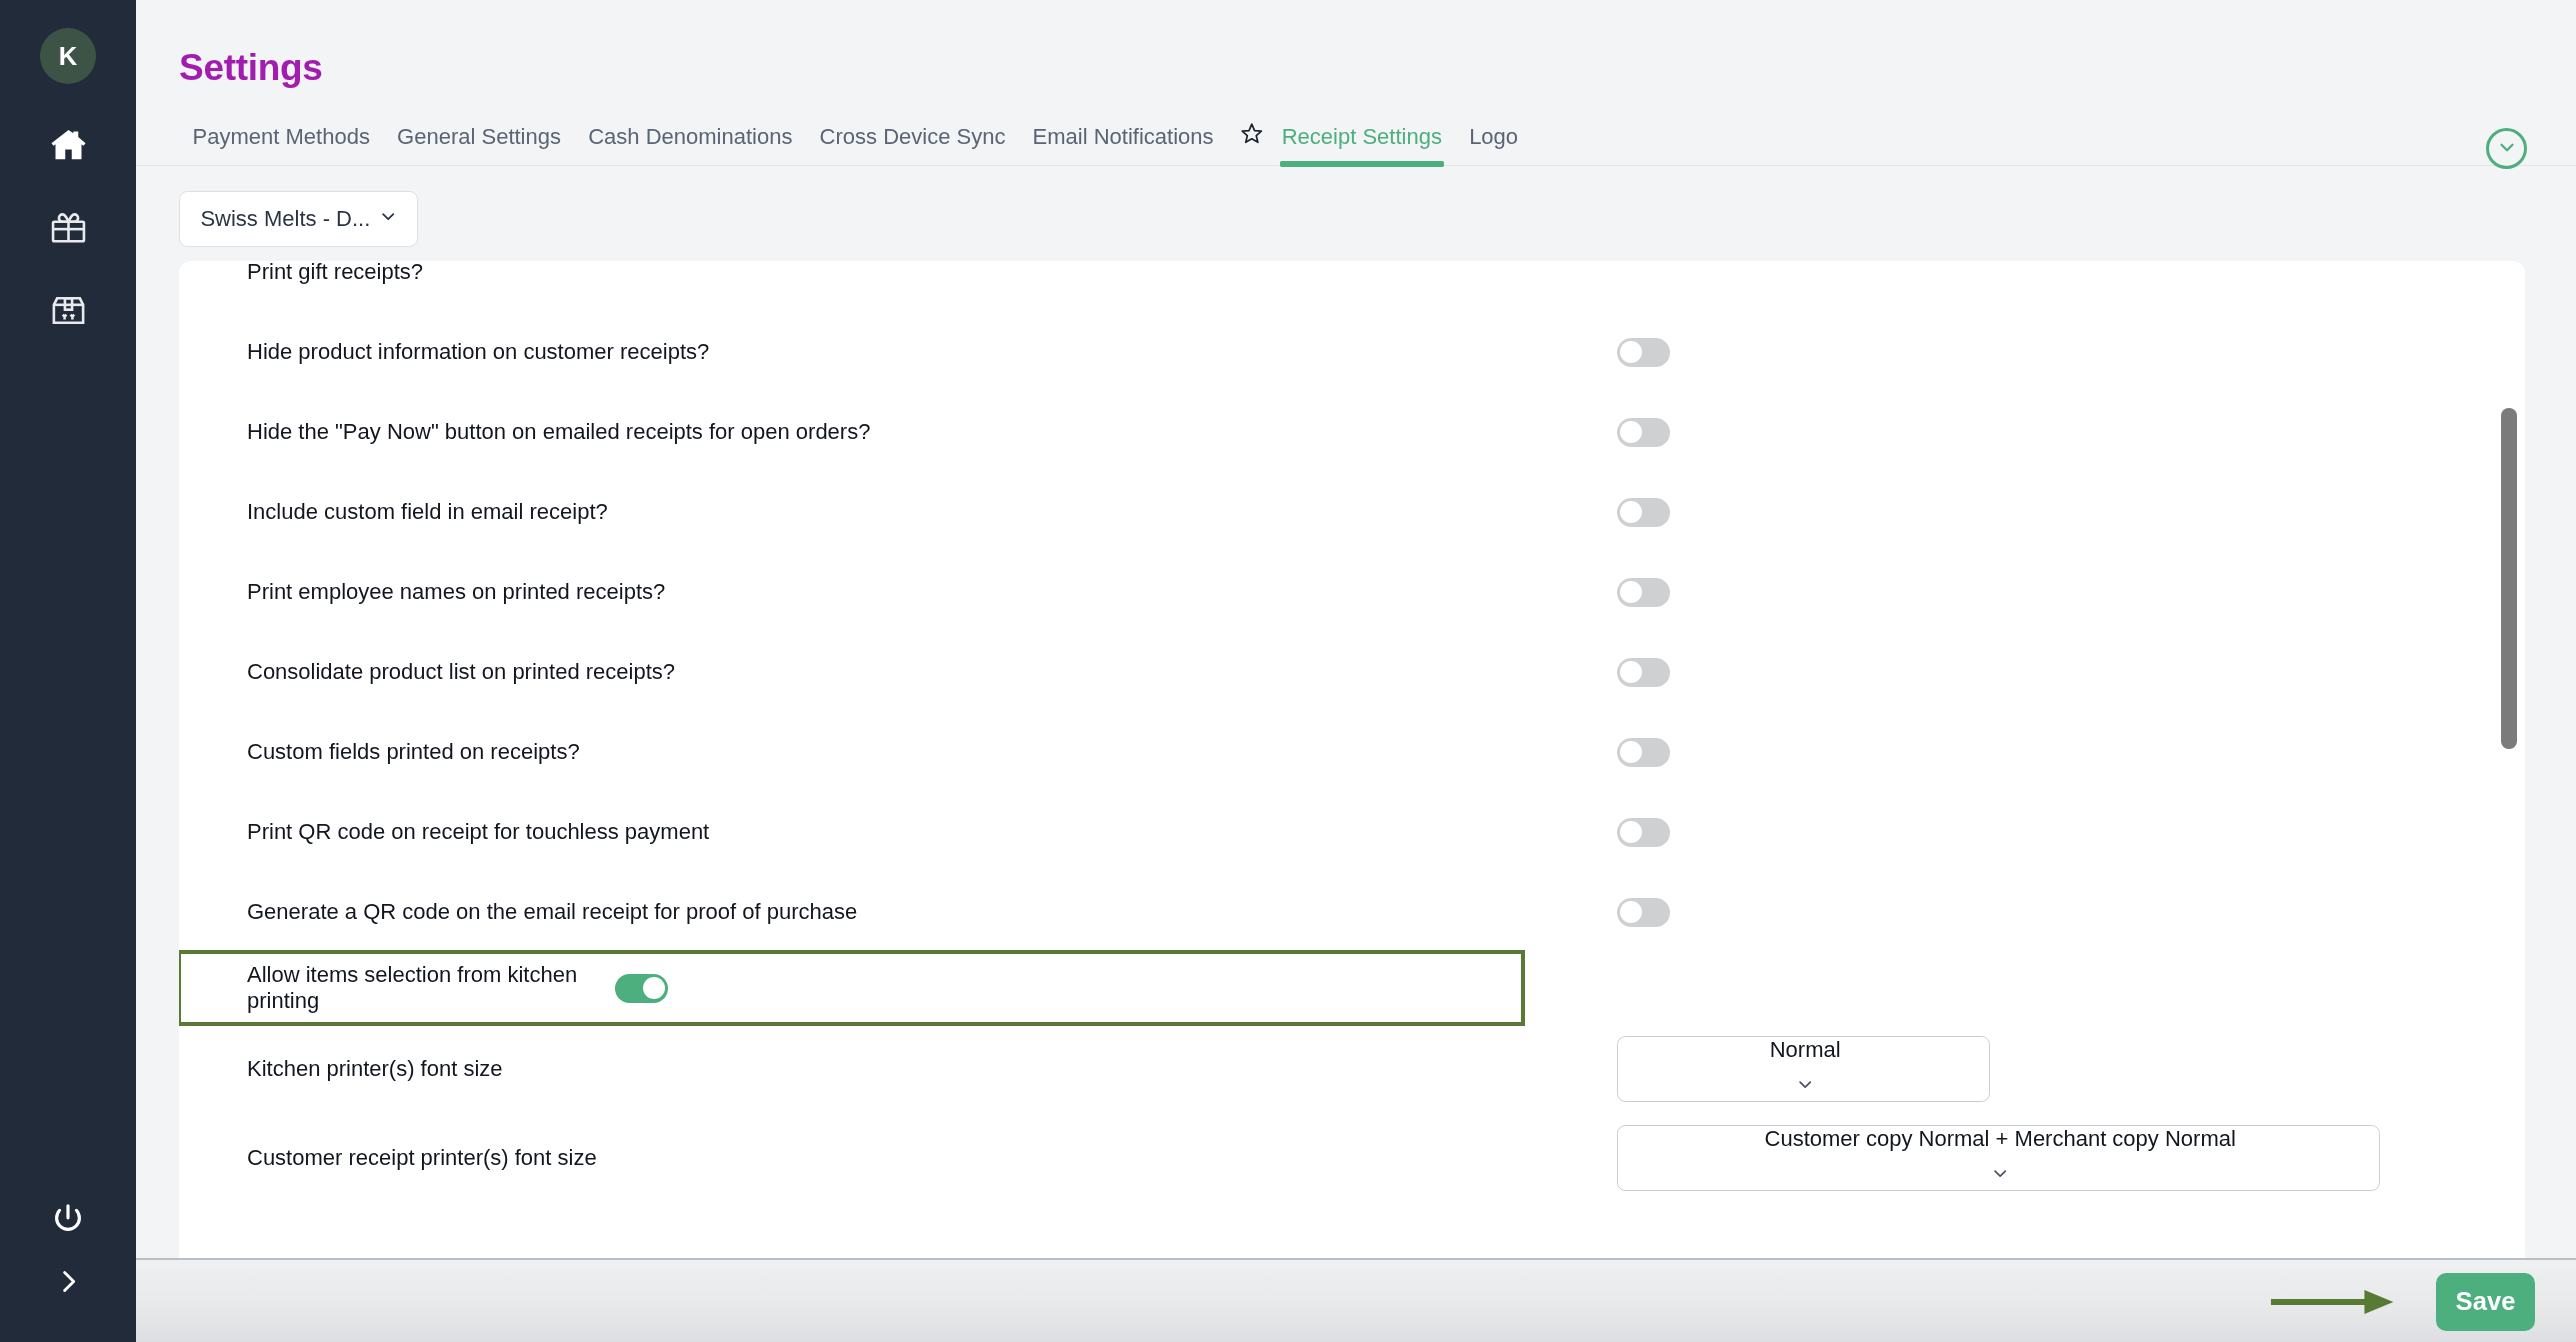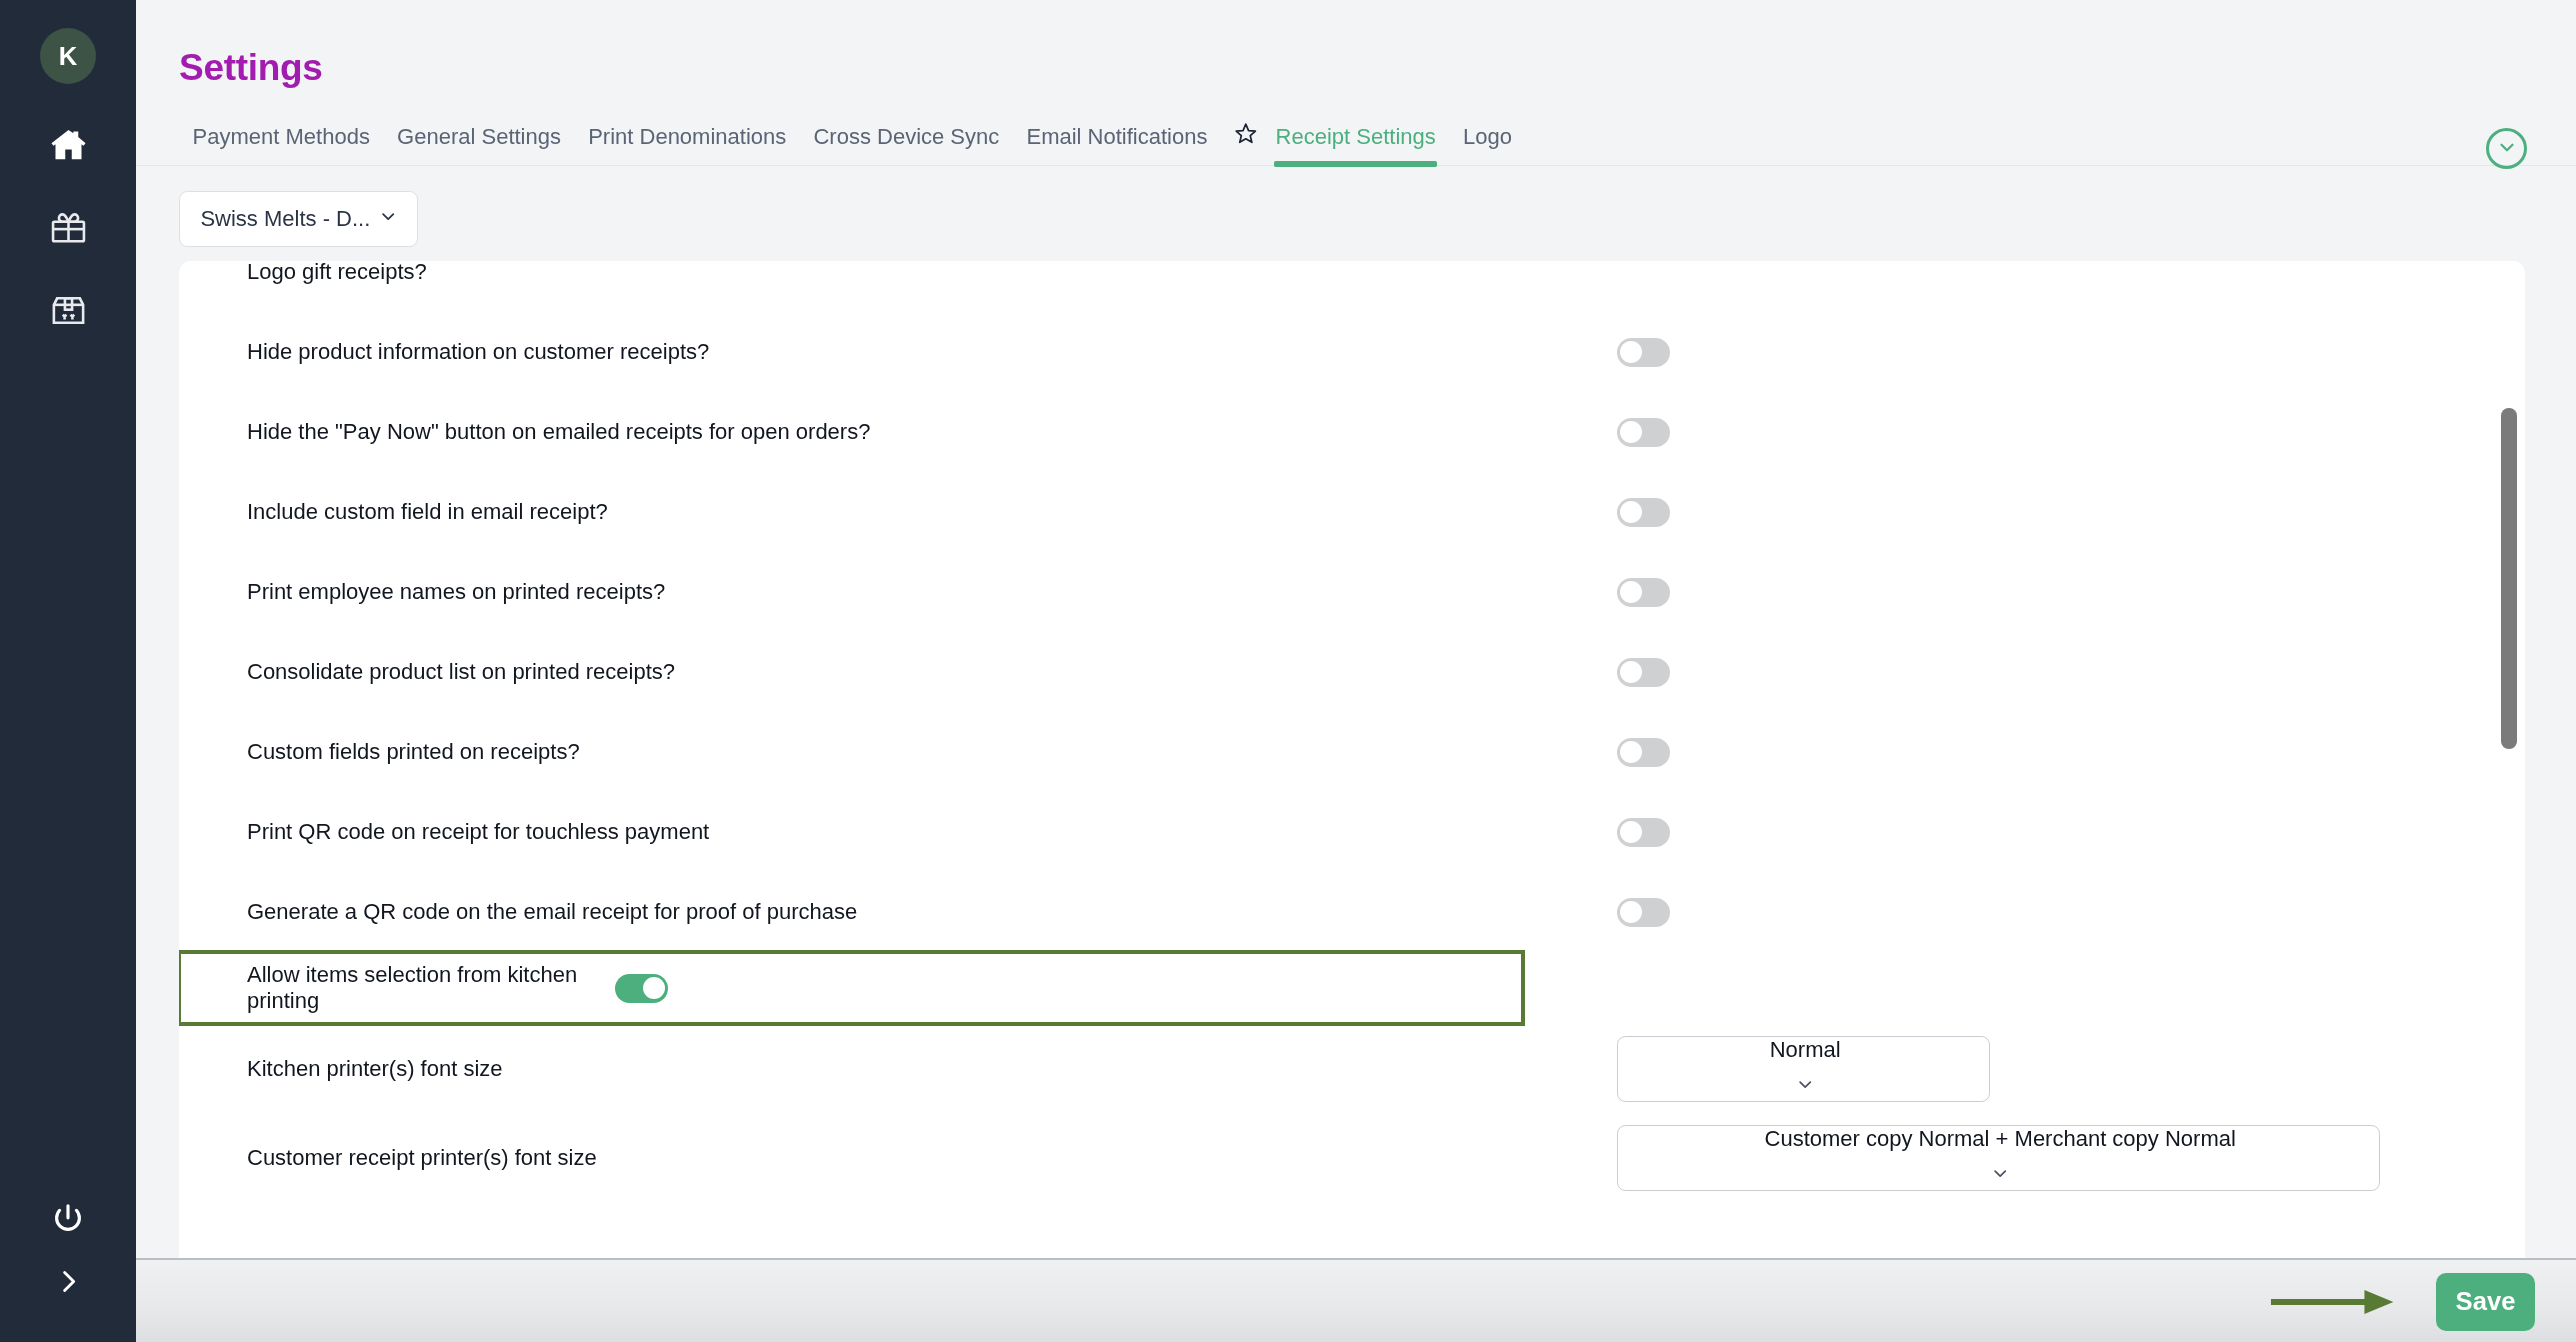--- a/index.html
+++ b/index.html
@@ -264,21 +264,21 @@
   </nav>
 
   <section class="main">
 
     <h1 class="page-title">Settings</h1>
 
     <div class="tabs-wrap">
       <div class="tabs">
         <div class="tab">Payment Methods</div>
         <div class="tab">General Settings</div>
-        <div class="tab">Print Denominations</div>
+        <div class="tab">Cash Denominations</div>
         <div class="tab">Cross Device Sync</div>
         <div class="tab">Email Notifications</div>
         <div class="star-icon">
           <span>
             <svg width="25.6" height="25.6" viewBox="0 0 24 24" fill="none" stroke="#1c2230" stroke-width="1.6" stroke-linejoin="round">
               <polygon points="12,3 14.6,9 21,9.5 16.2,13.8 17.7,20 12,16.7 6.3,20 7.8,13.8 3,9.5 9.4,9"></polygon>
             </svg>
           </span>
         </div>
         <div class="tab active">Receipt Settings</div>
@@ -302,21 +302,21 @@
             <polyline points="6,9.5 12,15.5 18,9.5"></polyline>
           </svg>
         </span>
       </div>
     </div>
 
     <div class="card-area">
       <div class="card">
 
         <div class="clip-top">
-          <div class="setting-label">Logo gift receipts?</div>
+          <div class="setting-label">Print gift receipts?</div>
         </div>
 
         <div class="card-scroll" style="padding-top:51px;">
 
           <div class="setting-row">
             <div class="setting-label">Hide product information on customer receipts?</div>
             <div class="ctrl-col">
               <div class="toggle">
                   <span class="knob"></span>
                 </div>

